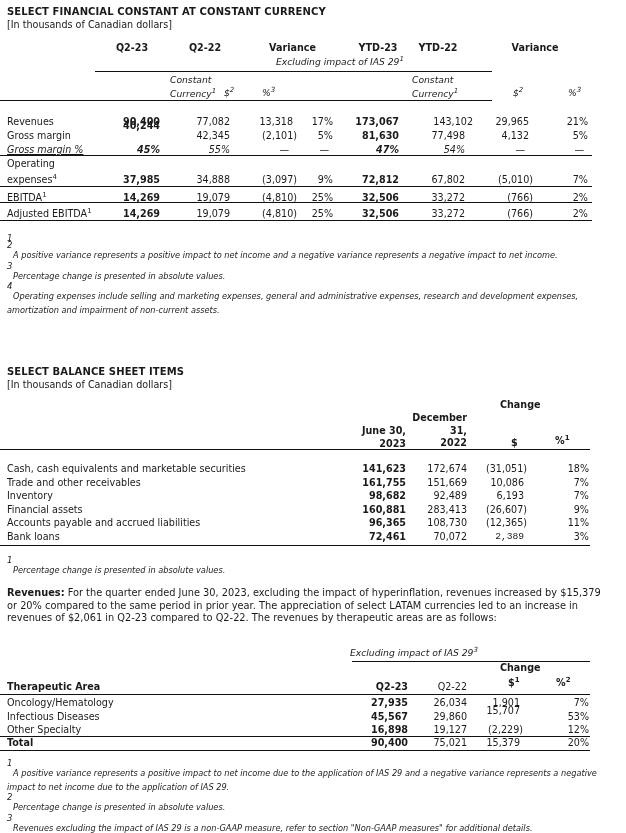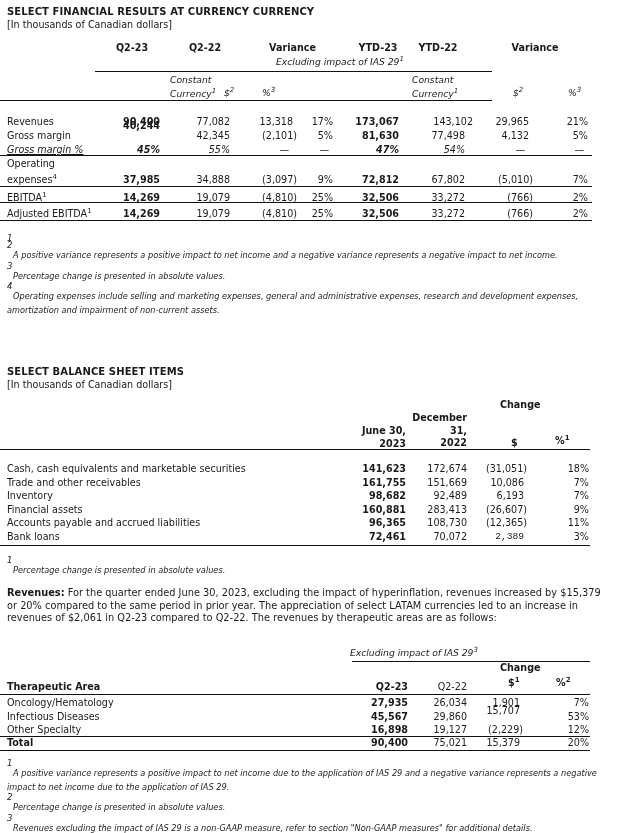--- a/index.html
+++ b/index.html
@@ -17,21 +17,21 @@
   sup { font-size: 7px; vertical-align: 4px; line-height: 0; }
   .cell { position: absolute; white-space: nowrap; }
   .hline { position: absolute; height: 0; border-top: 1.3px solid #111; }
   .fn { position: absolute; left: 7px; width: 605px; font-style: italic; font-size: 8.2px; line-height: 13.5px; color: #222; }
   .fn .num { font-size: 8.5px; display: block; height: 7px; line-height: 7px; }
   .para { position: absolute; left: 7px; width: 600px; font-size: 9.8px; line-height: 12.6px; }
 </style>
 </head>
 <body>
 
-<div class="abs sec-title" style="left:7px;top:6px;">SELECT FINANCIAL RESULTS AT CURRENCY CURRENCY</div>
+<div class="abs sec-title" style="left:7px;top:6px;">SELECT FINANCIAL CONSTANT AT CONSTANT CURRENCY</div>
 <div class="abs sub" style="left:7px;top:19px;">[In thousands of Canadian dollars]</div>
 
 <div>
 
   <div class="cell b" style="left:104px;top:42px;width:56px;text-align:center;">Q2-23</div>
   <div class="cell b" style="left:177px;top:42px;width:56px;text-align:center;">Q2-22</div>
   <div class="cell b" style="left:255px;top:42px;width:75px;text-align:center;">Variance</div>
   <div class="cell b" style="left:350px;top:42px;width:56px;text-align:center;">YTD-23</div>
   <div class="cell b" style="left:410px;top:42px;width:56px;text-align:center;">YTD-22</div>
   <div class="cell b" style="left:490px;top:42px;width:90px;text-align:center;">Variance</div>

